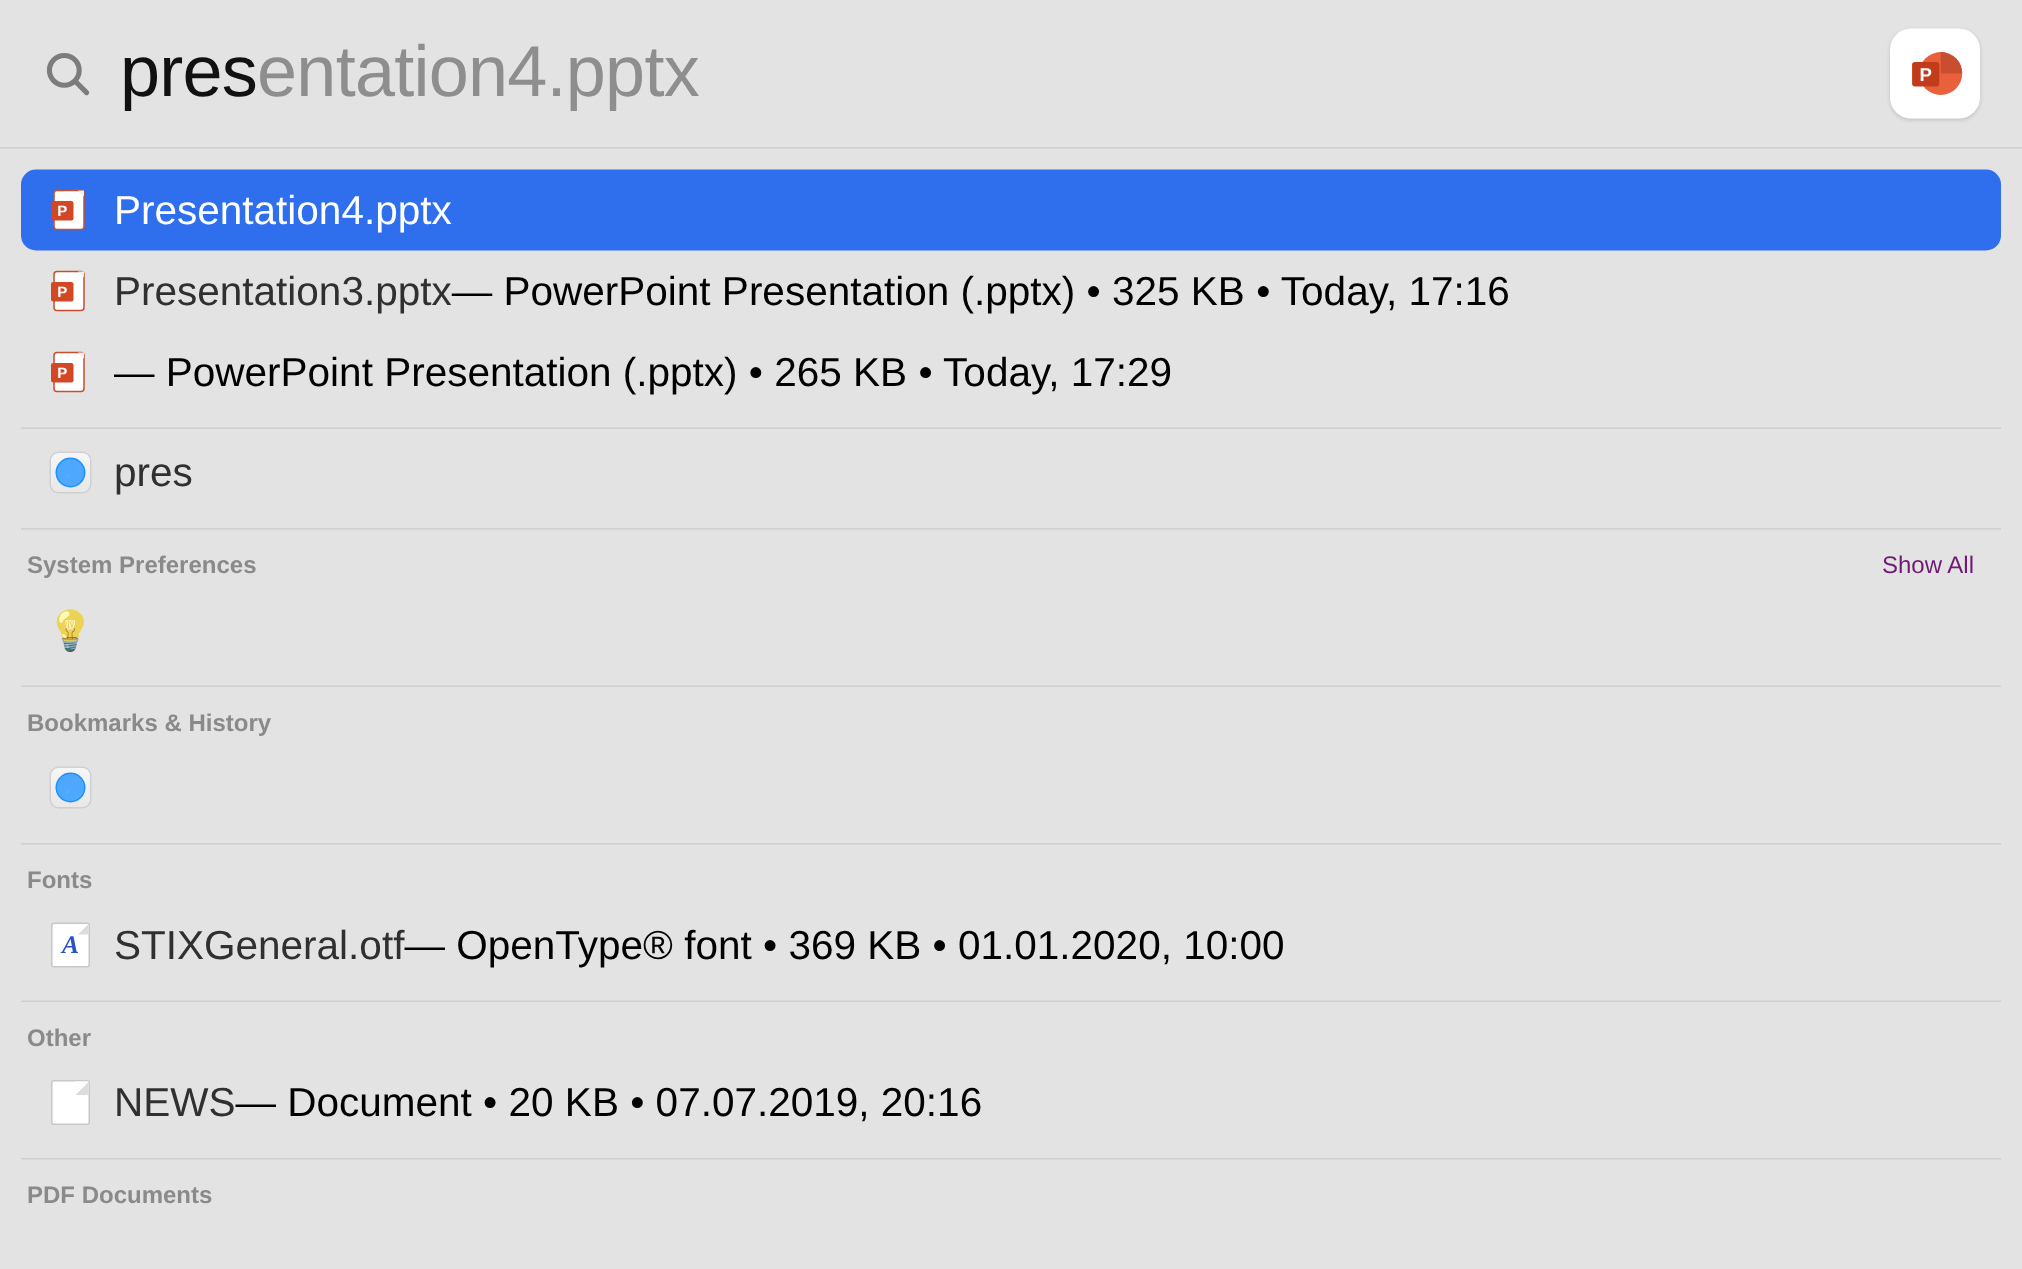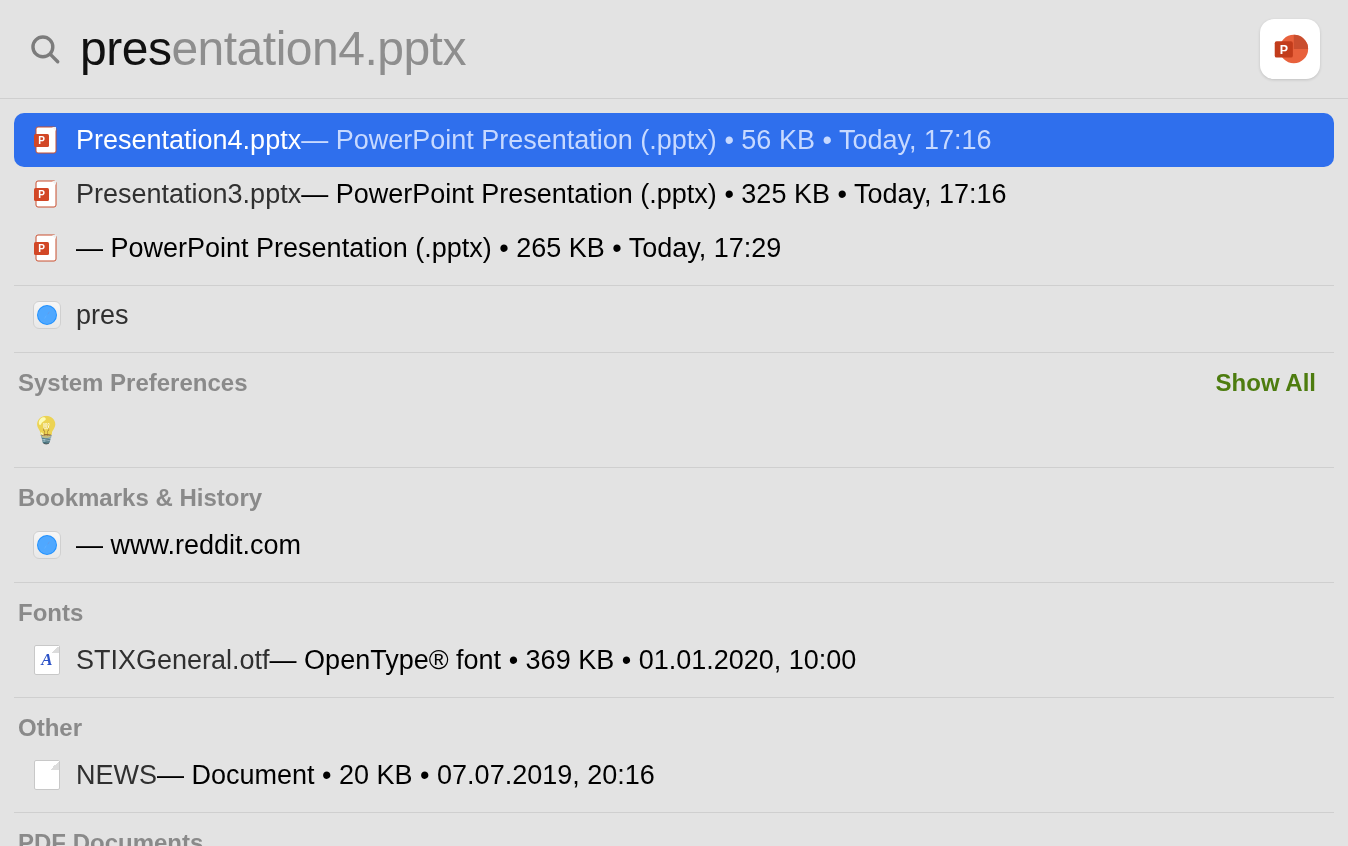--- a/index.html
+++ b/index.html
@@ -95,27 +95,27 @@
   }
   .row.selected .meta { color: #c7d9ff; }
   .meta::before { content: " — "; }
   .dot::before { content: " • "; }
 
   .section-header {
     display: flex;
     align-items: center;
     justify-content: space-between;
     padding: 14px 18px 6px 4px;
-    font-size: 24px;
+    font-size: 16px;
     font-weight: 600;
     color: #8a8a8a;
   }
   .section-header .show-all {
-    font-weight: 700;
-    color: #4d7c0f;
+    font-weight: 400;
+    color: #701a75;
     cursor: pointer;
   }
 
   .divider {
     height: 1px;
     background: #cfcfcf;
     margin: 10px 0 2px 0;
   }
 
   
@@ -181,21 +181,20 @@
     <div class="row selected">
       <span class="icon ppt-doc-icon">
         <svg viewBox="0 0 30 30">
           <rect x="4" y="2" width="20" height="26" rx="2" fill="#fff" stroke="#c94e2f" stroke-width="1"></rect>
           <rect x="2" y="9" width="15" height="13" rx="1.5" fill="#d24726"></rect>
           <text x="9.5" y="19" font-family="Arial" font-size="10" font-weight="700" fill="#fff" text-anchor="middle">P</text>
           <path d="M20 2 L24 2 L24 6 Z" fill="#eee"></path>
         </svg>
       </span>
       <span class="title">Presentation4.pptx</span>
-      <span class="meta">PowerPoint Presentation (.pptx)<span class="dot"></span>56 KB<span class="dot"></span>Today, 17:16</span>
     </div>
     <div class="row">
       <span class="icon ppt-doc-icon">
         <svg viewBox="0 0 30 30">
           <rect x="4" y="2" width="20" height="26" rx="2" fill="#fff" stroke="#c94e2f" stroke-width="1"></rect>
           <rect x="2" y="9" width="15" height="13" rx="1.5" fill="#d24726"></rect>
           <text x="9.5" y="19" font-family="Arial" font-size="10" font-weight="700" fill="#fff" text-anchor="middle">P</text>
           <path d="M20 2 L24 2 L24 6 Z" fill="#eee"></path>
         </svg>
       </span>
@@ -249,21 +248,20 @@
           <svg width="22" height="22" viewBox="0 0 22 22">
             <circle cx="11" cy="11" r="10" fill="#1e90ff"></circle>
             <circle cx="11" cy="11" r="9" fill="#4fa8ff"></circle>
             <polygon points="11,11 15,6 11,11 7,16" fill="#ff3b30"></polygon>
             <polygon points="11,11 7,16 11,11 15,6" fill="#fff" opacity="0.0"></polygon>
             <polygon points="15,6 11,11 12.5,9" fill="#ff3b30"></polygon>
             <polygon points="7,16 11,11 9.5,13" fill="#fff"></polygon>
           </svg>
         </span>
       </span>
-      <span class="meta">www.reddit.com</span>
     </div>
     <div class="divider"></div>
     <div class="section-header">
       <span>Fonts</span>
     </div>
     <div class="row">
       <span class="icon">
         <span class="font-file-icon">A</span>
       </span>
       <span class="title">STIXGeneral.otf</span>

